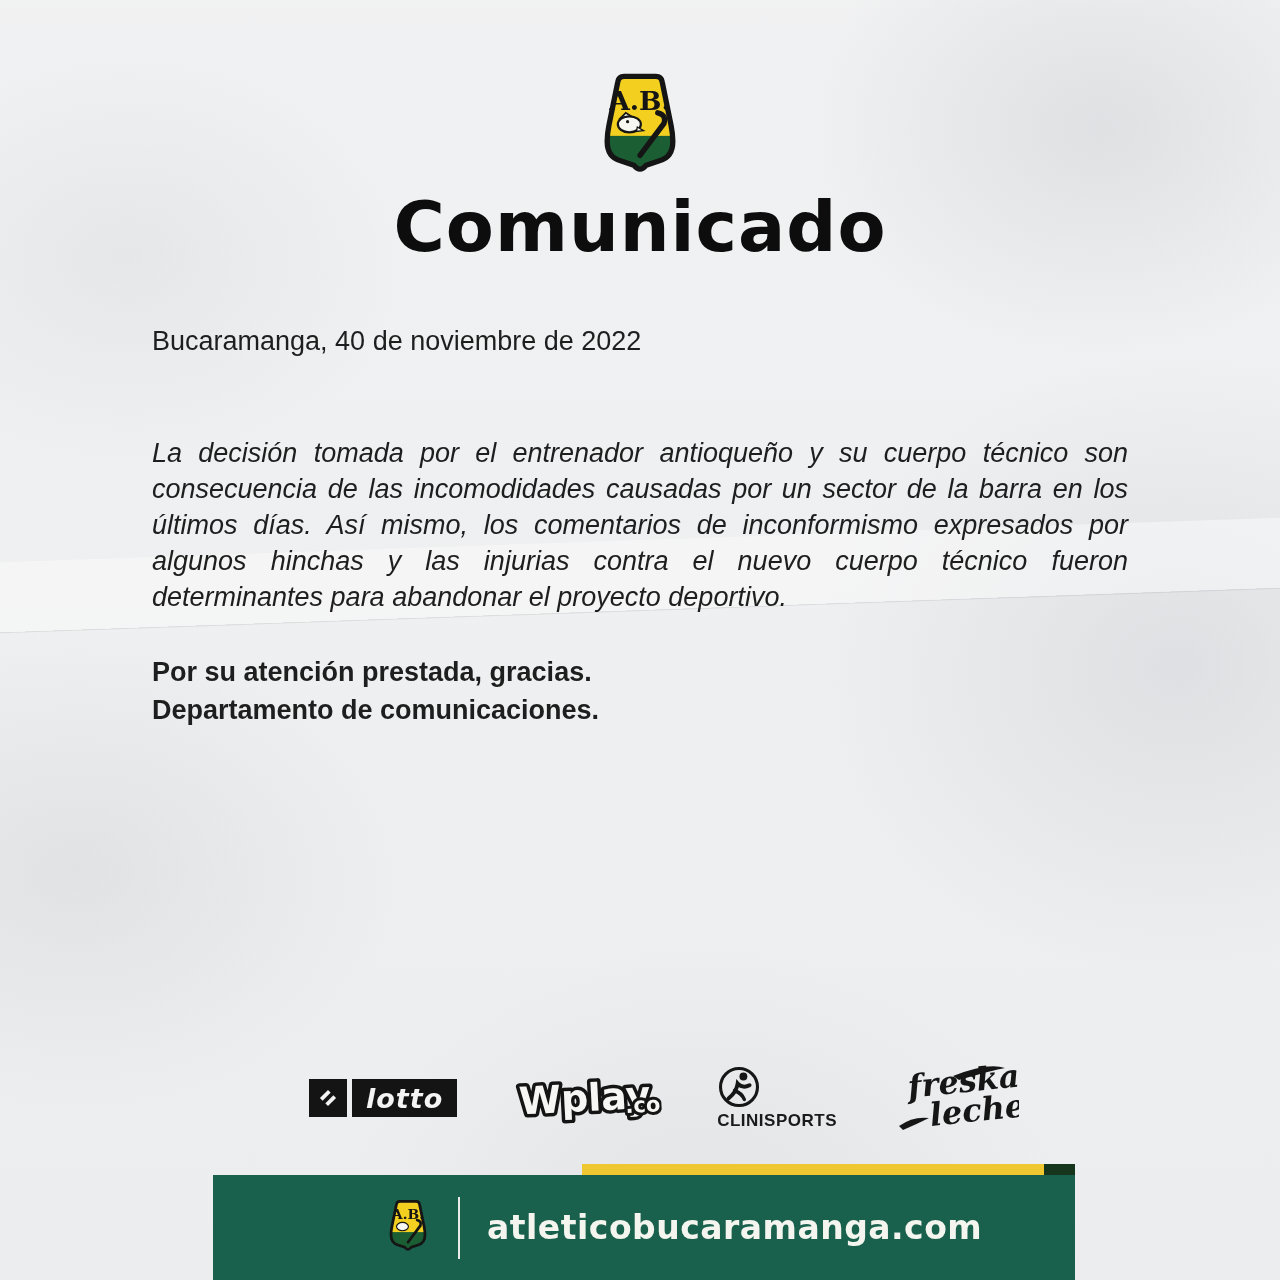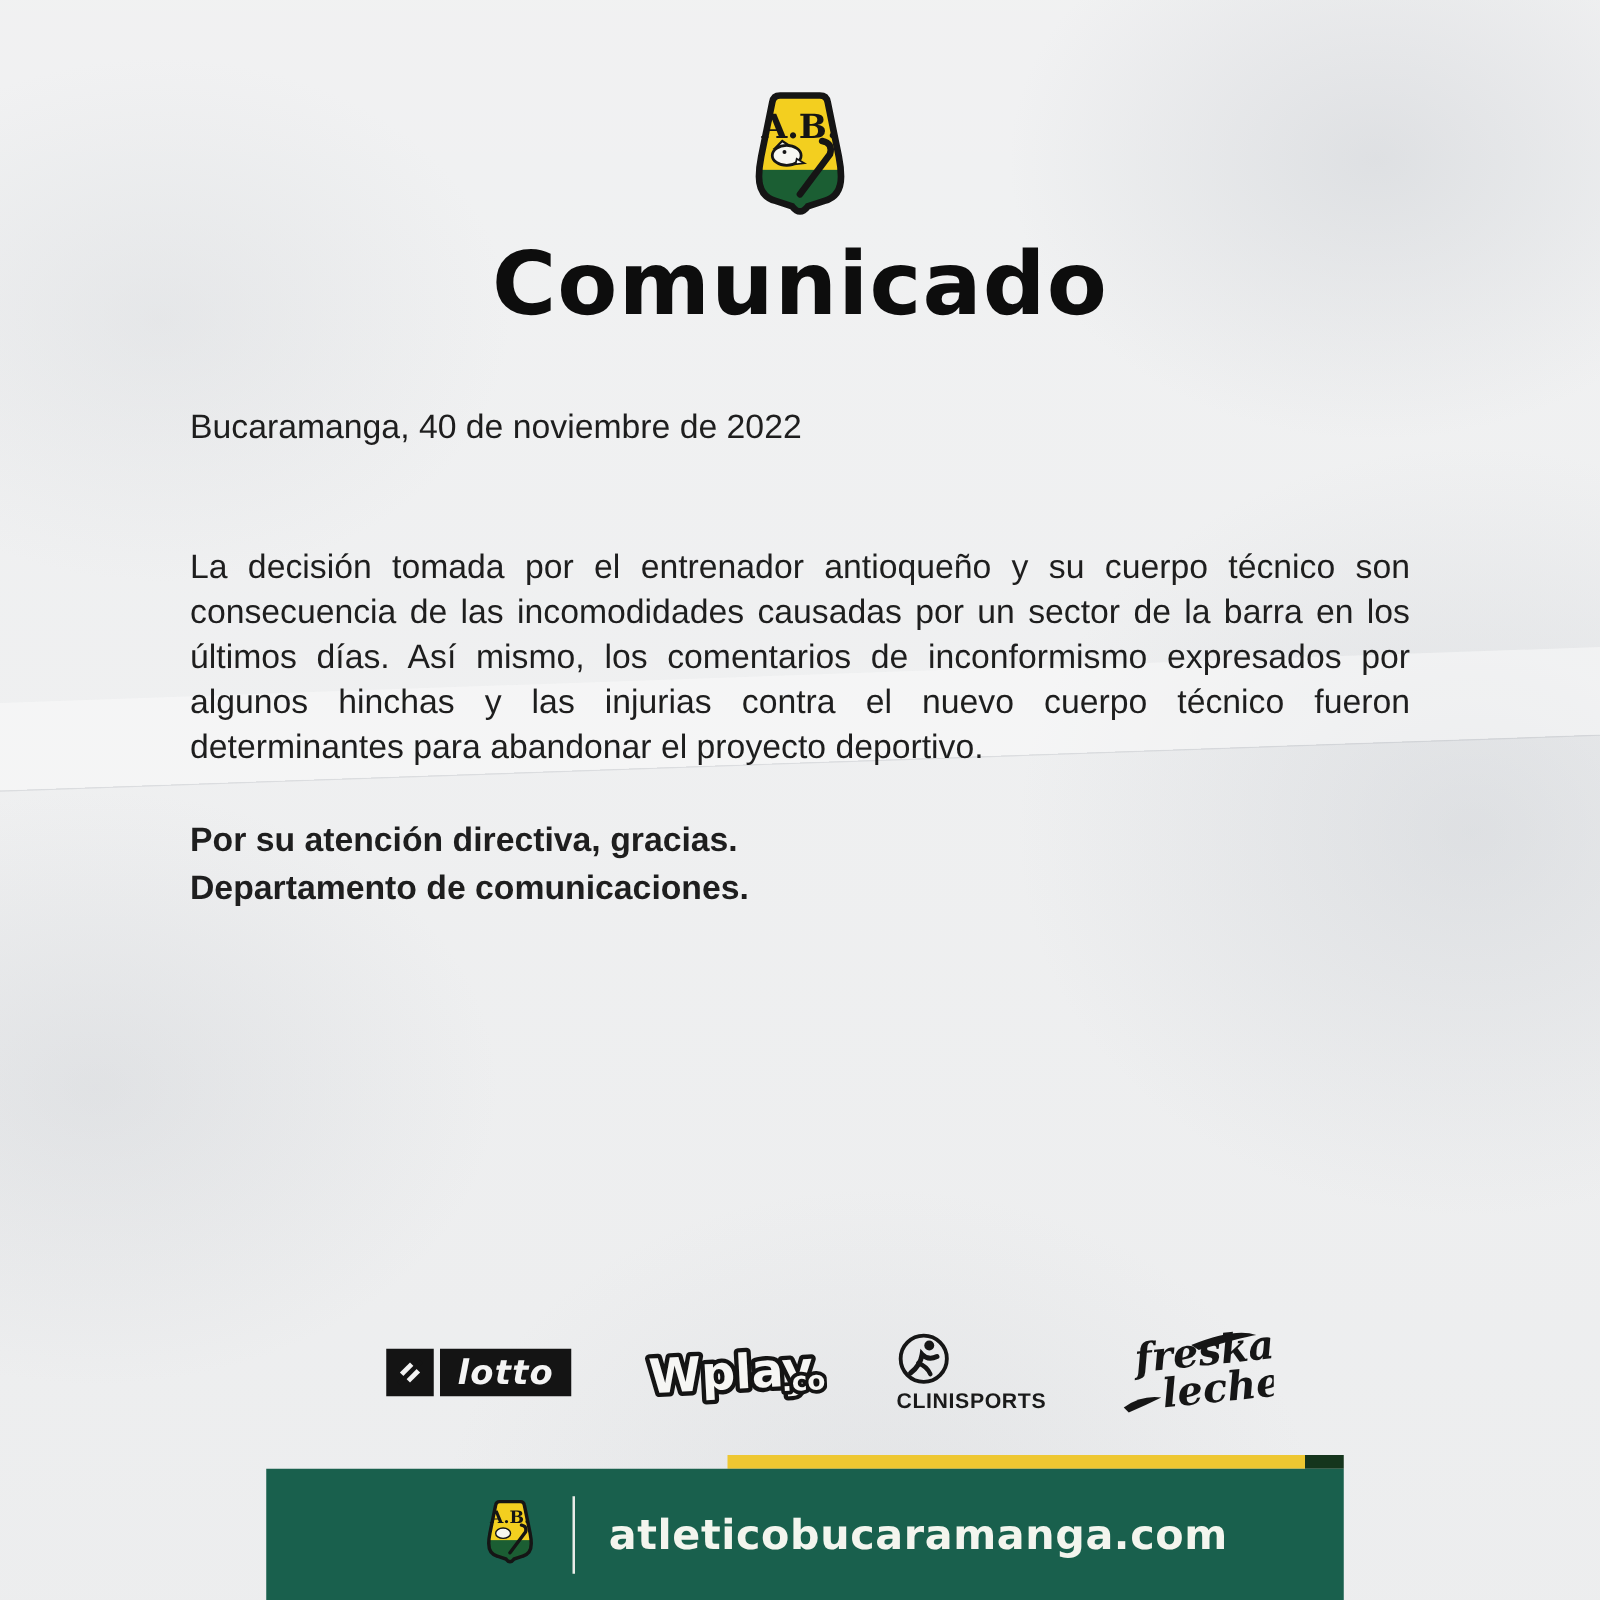--- a/index.html
+++ b/index.html
@@ -30,21 +30,21 @@
   .title{
     position:absolute;top:186px;left:0;width:100%;text-align:center;
     font-family:"DejaVu Sans","Liberation Sans",sans-serif;
     font-size:70px;font-weight:700;letter-spacing:1px;color:#0d0d0d;
   }
   
   .content{position:absolute;left:152px;top:326px;width:976px;color:#1e1e1e;}
   .dateline{font-size:27px;margin:0 0 78px 0;}
   .content p{font-size:27px;line-height:36px;text-align:justify;margin:0;}
   .p1{margin-bottom:40px !important;}
-  .p2{margin-bottom:38px !important;}
+  .p2{margin-bottom:38px !important;font-style:italic;}
   .p3{margin-bottom:20px !important;}
   .closing{font-size:27px;line-height:38px;font-weight:700;}
   
   .sponsors{
     position:absolute;top:1058px;left:0;width:100%;
     display:flex;justify-content:center;align-items:center;gap:56px;padding-left:24px;
   }
   .lotto{display:flex;gap:5px;align-items:center;}
   .lotto .sq{width:38px;height:38px;background:#141414;display:flex;align-items:center;justify-content:center;}
   .lotto .word{
@@ -94,21 +94,21 @@
     <circle cx="36" cy="56" r="1.8" fill="#151515"></circle>
   </g>
 </svg>
 
 <div class="title">Comunicado</div>
 
 <div class="content">
   <div class="dateline">Bucaramanga, 40 de noviembre de 2022</div>
   <p class="p2">La decisión tomada por el entrenador antioqueño y su cuerpo técnico son consecuencia de las incomodidades causadas por un sector de la barra en los últimos días. Así mismo, los comentarios de inconformismo expresados por algunos hinchas y las injurias contra el nuevo cuerpo técnico fueron determinantes para abandonar el proyecto deportivo.</p>
   <div class="closing">
-    <div>Por su atención directiva, gracias.</div>
+    <div>Por su atención prestada, gracias.</div>
     <div>Departamento de comunicaciones.</div>
   </div>
 </div>
 
 <div class="sponsors">
   <div class="lotto">
     <div class="sq">
       <svg width="26" height="26" viewBox="0 0 100 100">
         <rect x="28" y="28" width="44" height="44" transform="rotate(45 50 50)" fill="#f4f4f4"></rect>
         <line x1="16" y1="84" x2="84" y2="16" stroke="#141414" stroke-width="14"></line>

